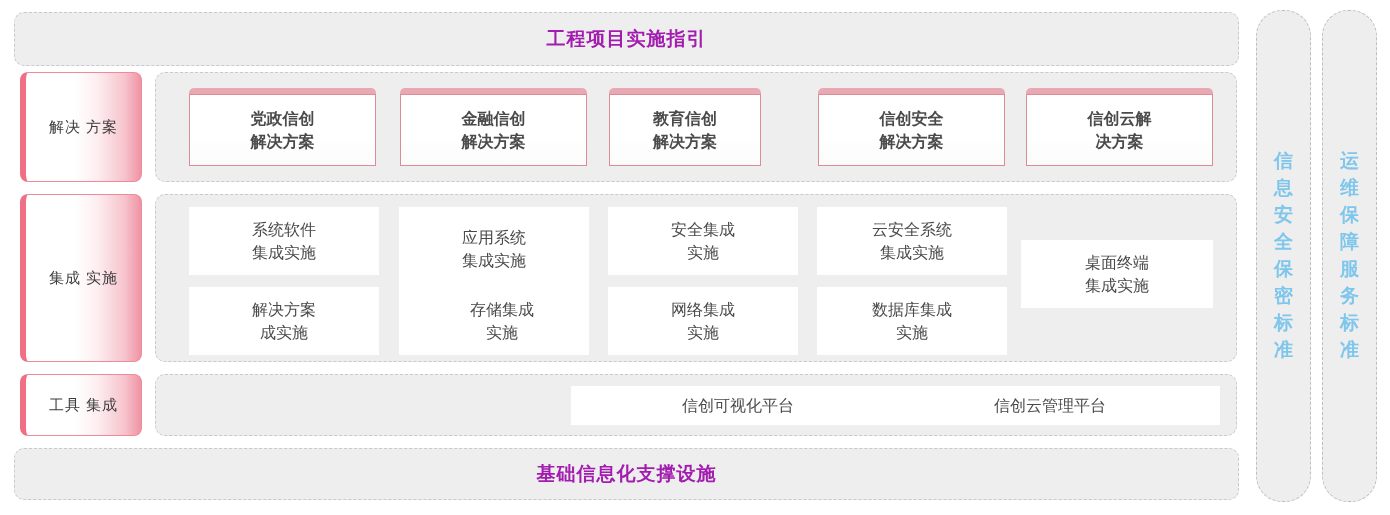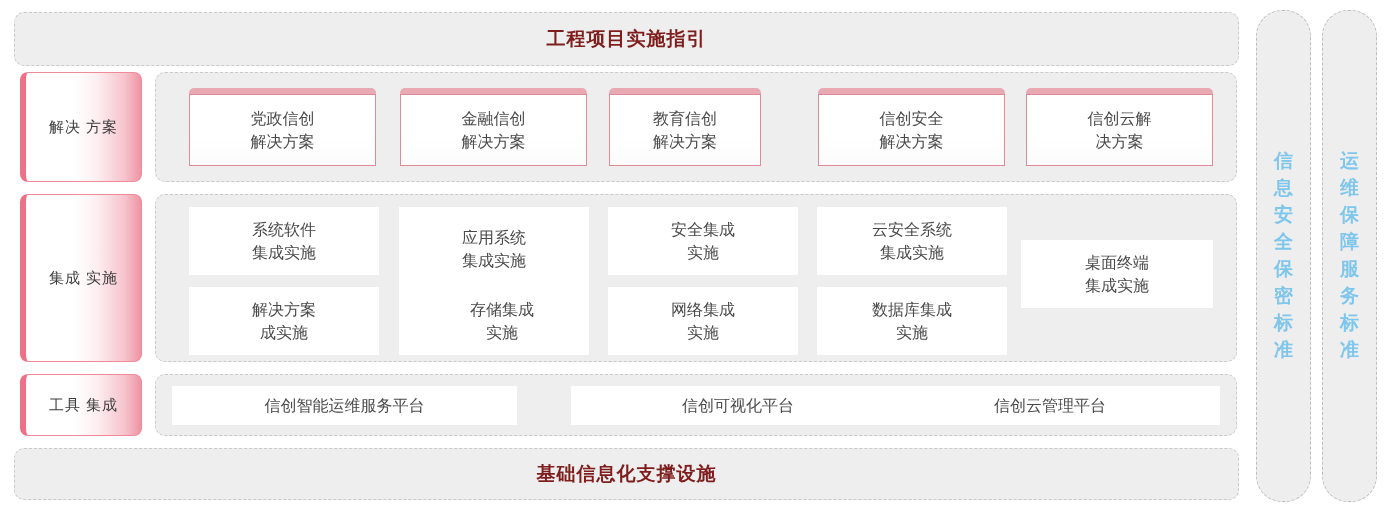--- a/index.html
+++ b/index.html
@@ -30,21 +30,21 @@
     box-sizing: border-box;
   }
 
   
   .banner {
     display: flex;
     align-items: center;
     justify-content: center;
   }
   .banner-text {
-    color: #7f1d1d;
+    color: #a21caf;
     font-size: 19px;
     font-weight: bold;
     letter-spacing: 1px;
   }
 
   
   .cat-label {
     position: absolute;
     box-sizing: border-box;
     border-radius: 8px;
@@ -97,20 +97,21 @@
     align-items: center;
     justify-content: center;
   }
   .sol-card .label {
     position: relative;
     color: #4a4a4a;
     font-size: 16px;
     line-height: 1.45;
     text-align: center;
     white-space: pre-line;
+    font-weight: bold;
   }
 
   
   .wcard {
     position: absolute;
     box-sizing: border-box;
     background: #ffffff;
     display: flex;
     align-items: center;
     justify-content: center;
@@ -247,23 +248,20 @@
 集成实施</span>
   </div>
 
   <div class="cat-label" style="left:20px; top:374px; width:122px; height:62px;">
     <span class="cat-label-text">工具
 集成</span>
   </div>
 
   <div class="panel" style="left:155px; top:374px; width:1082px; height:62px;"></div>
 
-  <div class="wcard" style="left:172px; top:386px; width:345px; height:39px;">
-    <span class="label">信创智能运维服务平台</span>
-  </div>
   <div class="wcard" style="left:532px; top:386px; width:334px; height:39px;margin-left:39px;">
     <span class="label">信创可视化平台</span>
   </div>
   <div class="wcard" style="left:880px; top:386px; width:340px; height:39px;">
     <span class="label">信创云管理平台</span>
   </div>
 
   <div class="panel banner" style="left:14px; top:448px; width:1225px; height:52px;">
     <span class="banner-text">基础信息化支撑设施</span>
   </div>

